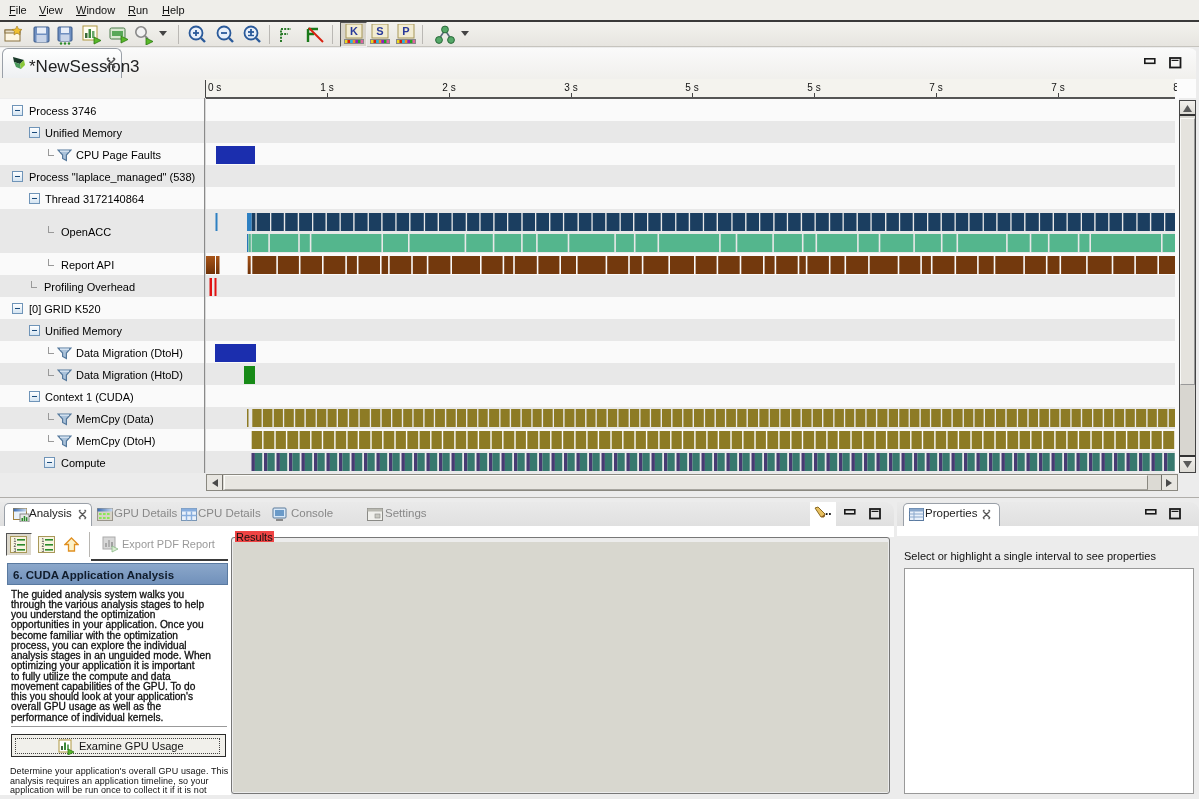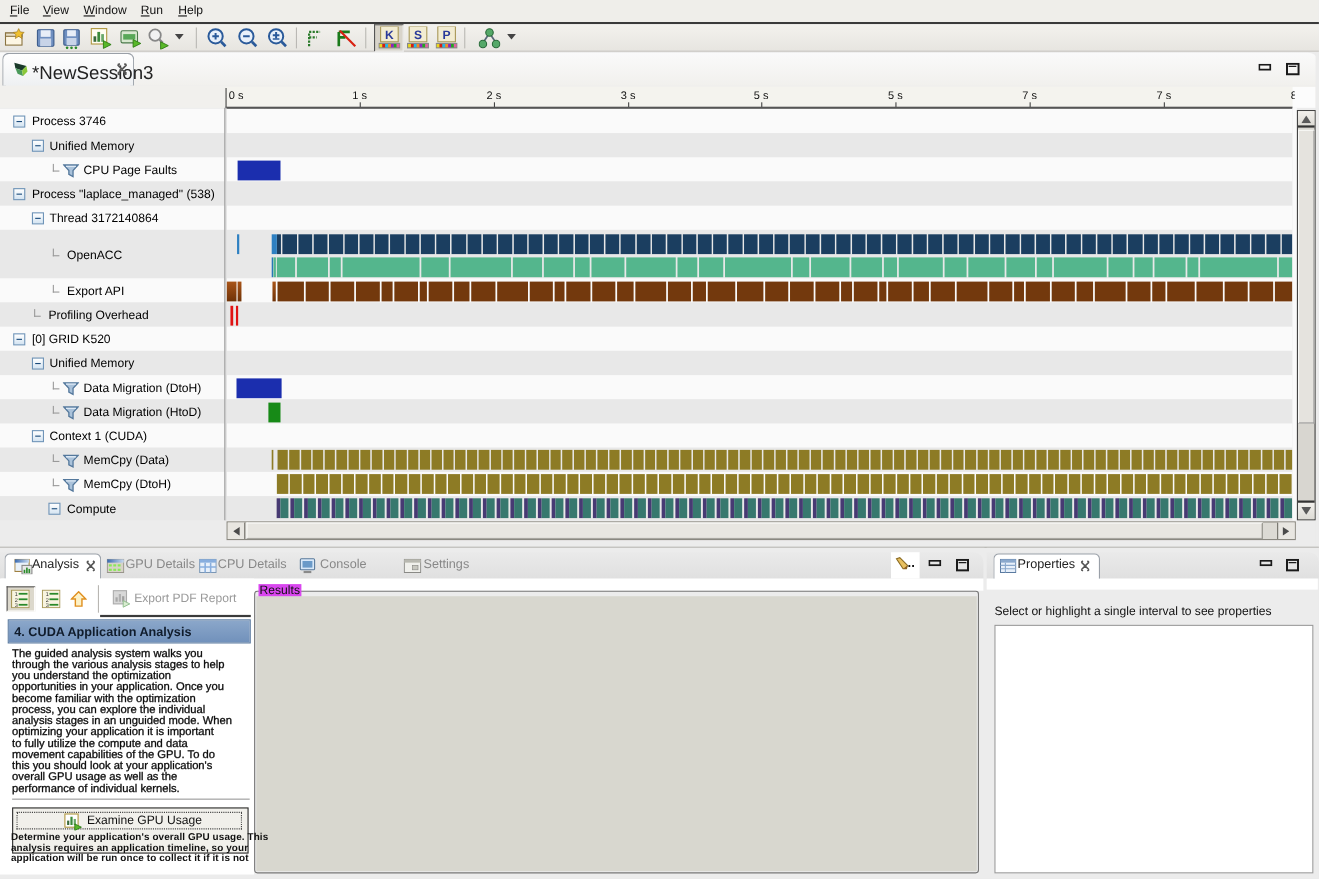--- a/index.html
+++ b/index.html
@@ -215,21 +215,21 @@
     <div style="position:absolute;left:2px;top:4px;width:5px;height:1px;background:#1a4a7a"></div>
   </div>
 <div style="position:absolute;left:29px;top:171px;font-size:11px;color:#000;white-space:nowrap">Process "laplace_managed" (538)</div>
 <div style="position:absolute;left:29px;top:193px;width:11px;height:11px;border:1px solid #6f94b8;background:linear-gradient(180deg,#ffffff,#d4e4f2);box-sizing:border-box">
     <div style="position:absolute;left:2px;top:4px;width:5px;height:1px;background:#1a4a7a"></div>
   </div>
 <div style="position:absolute;left:45px;top:193px;font-size:11px;color:#000;white-space:nowrap">Thread 3172140864</div>
 <div style="position:absolute;left:48px;top:226px;width:6px;height:7px;border-left:1px solid #999;border-bottom:1px solid #999"></div>
 <div style="position:absolute;left:61px;top:226px;font-size:11px;color:#000;white-space:nowrap">OpenACC</div>
 <div style="position:absolute;left:48px;top:259px;width:6px;height:7px;border-left:1px solid #999;border-bottom:1px solid #999"></div>
-<div style="position:absolute;left:61px;top:259px;font-size:11px;color:#000;white-space:nowrap">Export API</div>
+<div style="position:absolute;left:61px;top:259px;font-size:11px;color:#000;white-space:nowrap">Report API</div>
 <div style="position:absolute;left:31px;top:281px;width:6px;height:7px;border-left:1px solid #999;border-bottom:1px solid #999"></div>
 <div style="position:absolute;left:44px;top:281px;font-size:11px;color:#000;white-space:nowrap">Profiling Overhead</div>
 <div style="position:absolute;left:12px;top:303px;width:11px;height:11px;border:1px solid #6f94b8;background:linear-gradient(180deg,#ffffff,#d4e4f2);box-sizing:border-box">
     <div style="position:absolute;left:2px;top:4px;width:5px;height:1px;background:#1a4a7a"></div>
   </div>
 <div style="position:absolute;left:29px;top:303px;font-size:11px;color:#000;white-space:nowrap">[0] GRID K520</div>
 <div style="position:absolute;left:29px;top:325px;width:11px;height:11px;border:1px solid #6f94b8;background:linear-gradient(180deg,#ffffff,#d4e4f2);box-sizing:border-box">
     <div style="position:absolute;left:2px;top:4px;width:5px;height:1px;background:#1a4a7a"></div>
   </div>
 <div style="position:absolute;left:45px;top:325px;font-size:11px;color:#000;white-space:nowrap">Unified Memory</div>
@@ -895,41 +895,41 @@
   <rect x="1" y="1" width="12" height="12" fill="#d8d8d8" stroke="#aaa"></rect>
   <rect x="3" y="7" width="2" height="4" fill="#a8a8a8"></rect>
       <rect x="6" y="4" width="2" height="7" fill="#b0b0b0"></rect>
       <rect x="9" y="6" width="2" height="5" fill="#a0a0a0"></rect>
   <path d="M10 10 L16 13 L10 16 Z" fill="#d8ecd0" stroke="#8ab888" stroke-width="0.8"></path>
 </svg>
   <span class="abs" style="left:122px;top:40px;font-size:11px;color:#9a9a9a">Export PDF Report</span>
   <div class="abs" style="left:91px;top:61px;width:137px;height:2px;background:#3a3a3a"></div>
 
   <div class="abs" style="left:231px;top:39px;width:659px;height:257px;border:1px solid #777;border-radius:3px"></div>
-  <div class="abs" style="left:235px;top:33px;background:#d946ef;padding:0 1px;font-size:11px;color:#111">Results</div>
+  <div class="abs" style="left:235px;top:33px;background:#ef4444;padding:0 1px;font-size:11px;color:#111">Results</div>
   <div class="abs" style="left:233px;top:44px;width:655px;height:250px;background:#d8d7cf"></div>
 
   <div class="abs" style="left:7px;top:65px;width:221px;height:231px;background:#ffffff"></div>
   <div class="abs" style="left:7px;top:65px;width:221px;height:22px;background:linear-gradient(180deg,#8ba7ca,#7191bb);border:1px solid #5a7aa0">
-    <span class="abs" style="left:5px;top:5px;font-size:11.5px;font-weight:bold;color:#101c2c">4. CUDA Application Analysis</span>
+    <span class="abs" style="left:5px;top:5px;font-size:11.5px;font-weight:bold;color:#101c2c">6. CUDA Application Analysis</span>
   </div>
   <div class="abs" style="left:11px;top:91.5px;font-size:10.2px;line-height:10.25px;color:#000;-webkit-text-stroke:0.3px #222;white-space:nowrap">The guided analysis system walks you<br>through the various analysis stages to help<br>you understand the optimization<br>opportunities in your application. Once you<br>become familiar with the optimization<br>process, you can explore the individual<br>analysis stages in an unguided mode. When<br>optimizing your application it is important<br>to fully utilize the compute and data<br>movement capabilities of the GPU. To do<br>this you should look at your application's<br>overall GPU usage as well as the<br>performance of individual kernels.</div>
   <div class="abs" style="left:11px;top:228px;width:216px;height:1px;background:#999"></div>
-  <div class="abs" style="left:11px;top:236px;width:215px;height:42px;background:#f1f0eb;border:1.5px solid #2a2a2a">
+  <div class="abs" style="left:11px;top:236px;width:215px;height:23px;background:#f1f0eb;border:1.5px solid #2a2a2a">
     <div class="abs" style="left:3px;top:3px;width:205px;height:15.5px;border:1px dotted #444"></div>
     <svg class="abs" style="left:46px;top:4px" width="17" height="16">
   <rect x="1" y="1" width="12" height="12" fill="#fff" stroke="#b09840"></rect>
   <rect x="3" y="7" width="2" height="4" fill="#3a6a3a"></rect>
         <rect x="6" y="3.5" width="2" height="7.5" fill="#3a8a3a"></rect>
         <rect x="9" y="5.5" width="2" height="5.5" fill="#6aa86a"></rect>
   <path d="M10 10 L16 13 L10 16 Z" fill="#5ab82a" stroke="#2a7a10" stroke-width="0.8"></path>
 </svg>
     <span class="abs" style="left:67px;top:5px;font-size:11px;color:#111">Examine GPU Usage</span>
   </div>
-  <div class="abs" style="left:10px;top:259px;font-size:9px;font-weight:bold;line-height:9.6px;color:#101010;white-space:nowrap;letter-spacing:0.1px">Determine your application's overall GPU usage. This<br>analysis requires an application timeline, so your<br>application will be run once to collect it if it is not</div>
+  <div class="abs" style="left:10px;top:269px;font-size:9px;font-weight:normal;line-height:9.6px;color:#101010;white-space:nowrap;letter-spacing:0.1px">Determine your application's overall GPU usage. This<br>analysis requires an application timeline, so your<br>application will be run once to collect it if it is not</div>
 </div>
 
 <div class="abs" style="left:897px;top:498px;width:302px;height:301px;background:#ececec">
   <div class="abs" style="left:0px;top:4px;width:302px;height:24px;background:linear-gradient(180deg,#eaeaea,#e0e0e0);border-radius:0 9px 0 0"></div>
   <div class="abs" style="left:6px;top:5px;width:97px;height:25px;background:#ffffff;border:1px solid #9aa0a8;border-bottom:none;border-radius:5px 5px 0 0"></div>
 
   <svg class="abs" style="left:12px;top:10px" width="15" height="13">
     <rect x="0.5" y="0.5" width="14" height="12" fill="#e8f0fa" stroke="#5a7aa0"></rect>
     <rect x="0.5" y="0.5" width="14" height="3" fill="#8aa8cc"></rect>
     <path d="M0.5 6 H14.5 M0.5 9 H14.5 M5 3.5 V12.5" stroke="#8aa8cc" stroke-width="1"></path>

